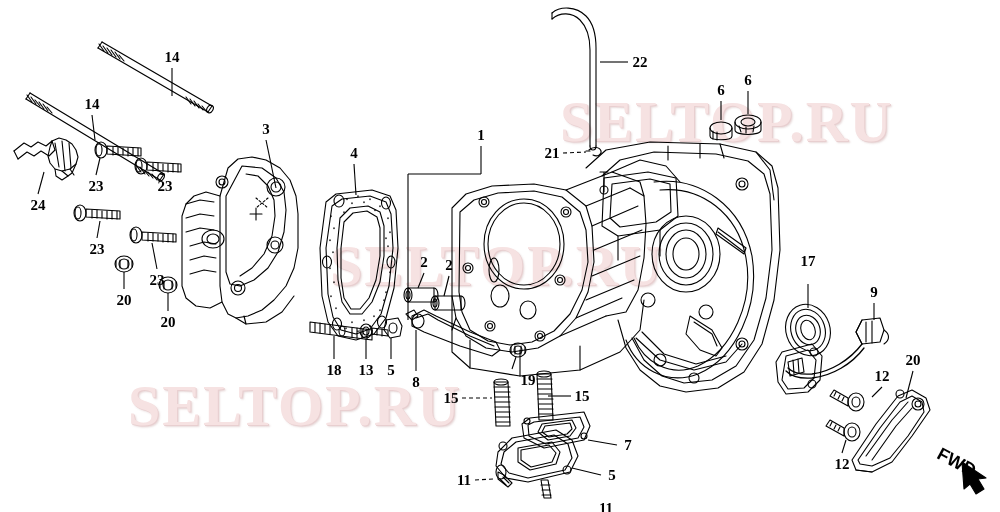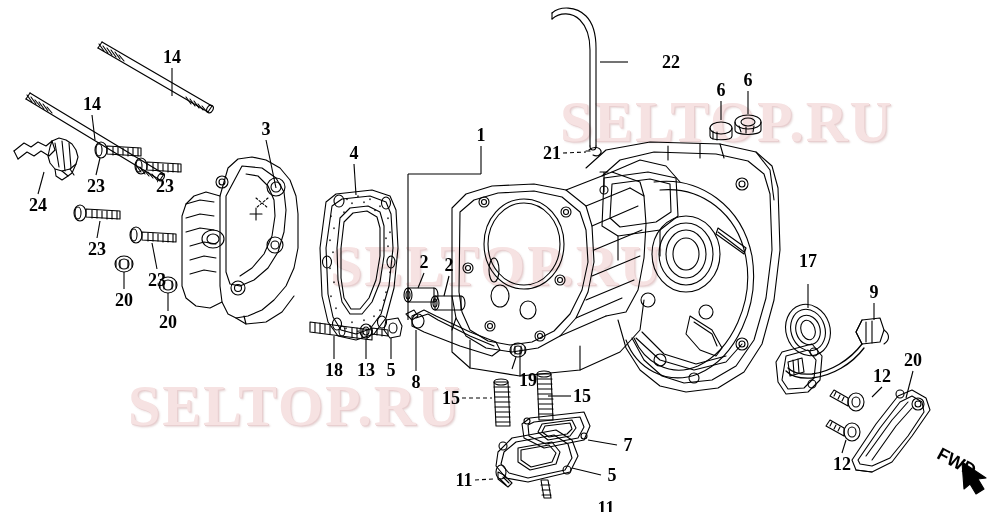--- a/index.html
+++ b/index.html
@@ -5,21 +5,21 @@
   html,body{margin:0;padding:0;background:#ffffff;}
   body{font-family:"Liberation Sans",sans-serif;}
   #stage{position:relative;width:1000px;height:512px;background:#ffffff;overflow:hidden;}
   #wm-layer{position:absolute;left:0;top:0;width:1000px;height:380px;pointer-events:none;z-index:1;}
   .wm{position:absolute;font-family:"Liberation Serif",serif;font-weight:bold;
       color:#f6e2e2;letter-spacing:2px;white-space:nowrap;
       text-shadow:1px 1px 0 #e8cfd0, 2px 2px 2px rgba(190,150,150,.35);}
   #art{position:absolute;left:0;top:0;z-index:2;}
   #labels{position:absolute;left:0;top:0;width:1000px;height:512px;z-index:3;}
   .lab{position:absolute;font-family:"Liberation Serif",serif;color:#000;
-       font-size:18px;font-weight:bold;line-height:1;transform:translate(-50%,-50%);}
+       font-size:15px;font-weight:bold;line-height:1;transform:translate(-50%,-50%);}
   .fwd{position:absolute;font-family:"Liberation Sans",sans-serif;font-weight:bold;
        font-size:18px;color:#000;transform:rotate(28deg);letter-spacing:0px;}
 </style>
 </head>
 <body>
 
 <div id="stage">
 
   <div id="wm-layer">
     <div class="wm" style="left:560px;top:88px;font-size:58px;">SELTOP.RU</div>
@@ -466,21 +466,21 @@
       <line x1="475" y1="480" x2="494" y2="479" stroke-dasharray="4 3"></line>
     </g>
   </svg>
 
   <div id="labels">
     <div class="lab" style="left:172px;top:57px;">14</div>
     <div class="lab" style="left:92px;top:104px;">14</div>
     <div class="lab" style="left:266px;top:129px;">3</div>
     <div class="lab" style="left:354px;top:153px;">4</div>
     <div class="lab" style="left:481px;top:135px;">1</div>
-    <div class="lab" style="left:640px;top:62px;margin-left:31px;">22</div>
+    <div class="lab" style="left:640px;top:62px;">22</div>
     <div class="lab" style="left:721px;top:90px;">6</div>
     <div class="lab" style="left:748px;top:80px;">6</div>
     <div class="lab" style="left:552px;top:153px;">21</div>
     <div class="lab" style="left:38px;top:205px;">24</div>
     <div class="lab" style="left:96px;top:186px;">23</div>
     <div class="lab" style="left:165px;top:186px;">23</div>
     <div class="lab" style="left:97px;top:249px;">23</div>
     <div class="lab" style="left:157px;top:280px;">23</div>
     <div class="lab" style="left:124px;top:300px;">20</div>
     <div class="lab" style="left:168px;top:322px;">20</div>

